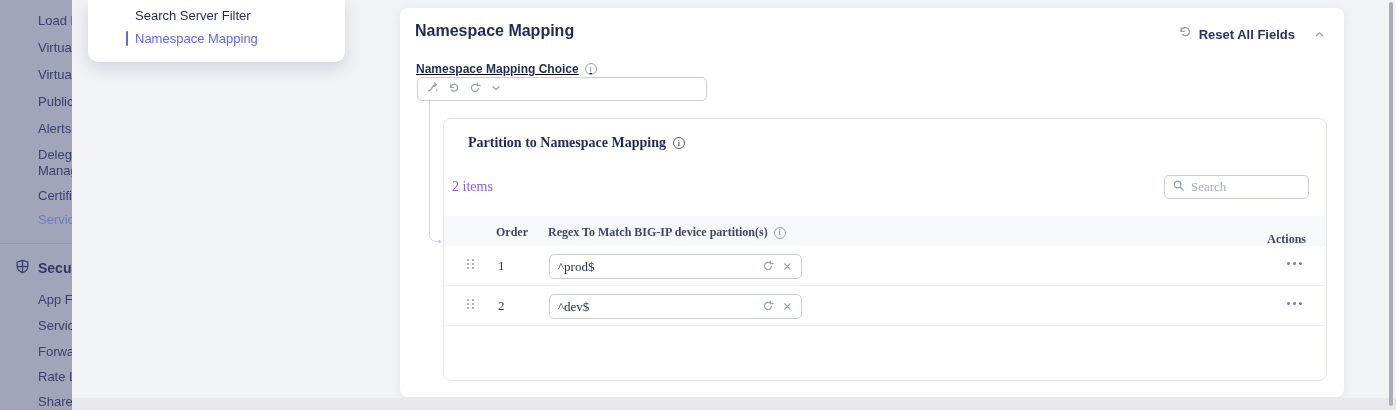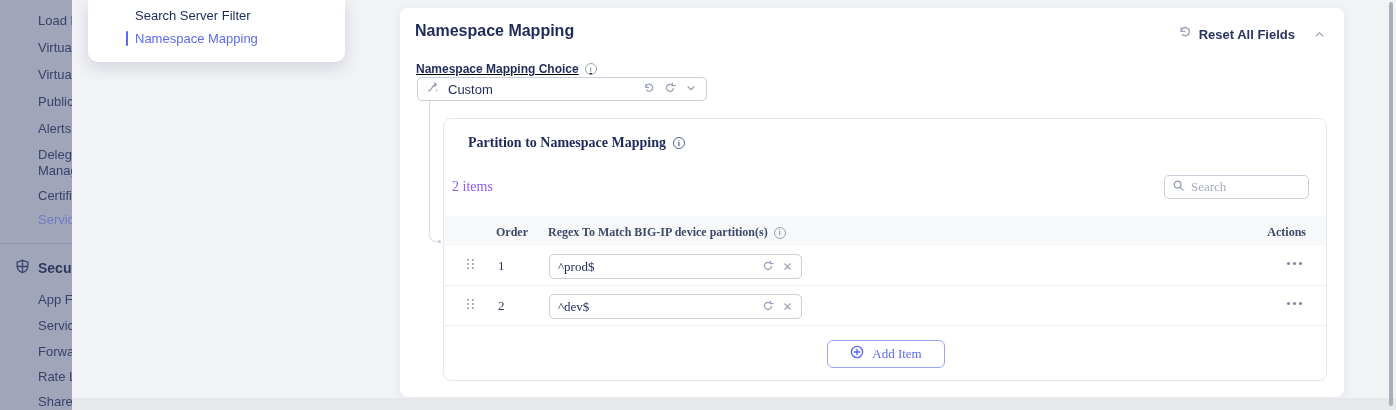--- a/index.html
+++ b/index.html
@@ -55,21 +55,21 @@
   .items-count { position:absolute; left:8px; top:60px; font-size:14px; color:#8b5cf6; }
   .search-box { position:absolute; right:17px; top:56px; width:145px; height:24px; border:1px solid #c9ced9; border-radius:5px;
                 display:flex; align-items:center; padding:0 7px; gap:6px; background:#fff; }
   .search-box input { border:none; outline:none; width:100%; font-size:13px; color:#0f172a; font-family:inherit; background:transparent; }
   .search-box input::placeholder { color:#a6adbd; }
 
   .thead { position:absolute; left:0; top:97px; width:100%; height:30px; background:#f7f8fa; }
   .th { position:absolute; font-size:12px; font-weight:bold; color:#3e4968; top:9px; }
   .th-order { left:52px; }
   .th-regex { left:104px; display:flex; align-items:center; gap:6px; }
-  .th-actions { right:20px; }
+  .th-actions { right:20px;margin-top:7px; }
 
   .trow { position:absolute; left:0; width:100%; height:40px; border-bottom:1px solid #edeff3; }
   .trow.r0 { top:127px; } .trow.r1 { top:167px; }
   .drag { position:absolute; left:23px; top:13px; width:10px; height:14px; display:grid;
           grid-template-columns:2px 2px; grid-auto-rows:2px; gap:2px 3px; cursor:grab; }
   .drag i { background:#9199ad; border-radius:50%; }
   .ord { position:absolute; left:54px; top:12px; font-size:13px; color:#2c3763; }
   .regex-input { position:absolute; left:105px; top:8px; width:253px; height:25px; border:1px solid #c9ced9; border-radius:5px;
                  display:flex; align-items:center; padding:0 8px; gap:8px; background:#fff; }
   .regex-input input { border:none; outline:none; flex:1; min-width:0; font-size:13px; color:#1e2a5a; font-family:inherit; background:transparent; }
@@ -148,21 +148,20 @@
     </div>
 
     <div class="dropdown">
       <span class="icon-gray">
         <svg viewBox="0 0 14 14" width="13" height="13">
             <path d="M1.8 10.5 C6 10.5 4.5 4 9.5 4"></path>
             <path d="M7.8 2 L10.2 4 L7.8 6"></path>
             <path d="M9.8 9 L12 10.8 L9.8 12.3" transform="scale(0.6) translate(6.5,6)"></path>
           </svg>
       </span>
-      <span class="dd-value">Custom</span>
       <span class="dd-icons">
         <span class="icon-gray">
           <svg viewBox="0 0 14 14" width="12" height="12">
               <path d="M3.2 6.2 A4.1 4.1 0 1 1 4.4 9.6"></path>
               <path d="M3.2 3.0 L3.2 6.4 L6.6 6.4"></path>
             </svg>
         </span>
         <span class="icon-gray">
           <svg viewBox="0 0 14 14" width="12" height="12">
               <path d="M11 7.5 A4.1 4.1 0 1 1 9.9 4.0"></path>
@@ -261,29 +260,18 @@
               </svg>
           </span>
         </span>
         <span class="row-actions">
             <i></i>
             <i></i>
             <i></i>
           </span>
       </div>
 
-      <div class="add-row">
-        <div class="add-btn">
-          <span class="icon-blue">
-            <svg viewBox="0 0 14 14" width="14" height="14">
-                <circle cx="7" cy="7" r="5.6"></circle>
-                <path d="M7 4.2 V9.8 M4.2 7 H9.8"></path>
-              </svg>
-          </span>
-          <span class="add-label">Add Item</span>
-        </div>
-      </div>
     </div>
   </div>
 
   <div class="bottom-band"></div>
   <div class="scrollbar"></div>
 </div>
 
 </body></html>

